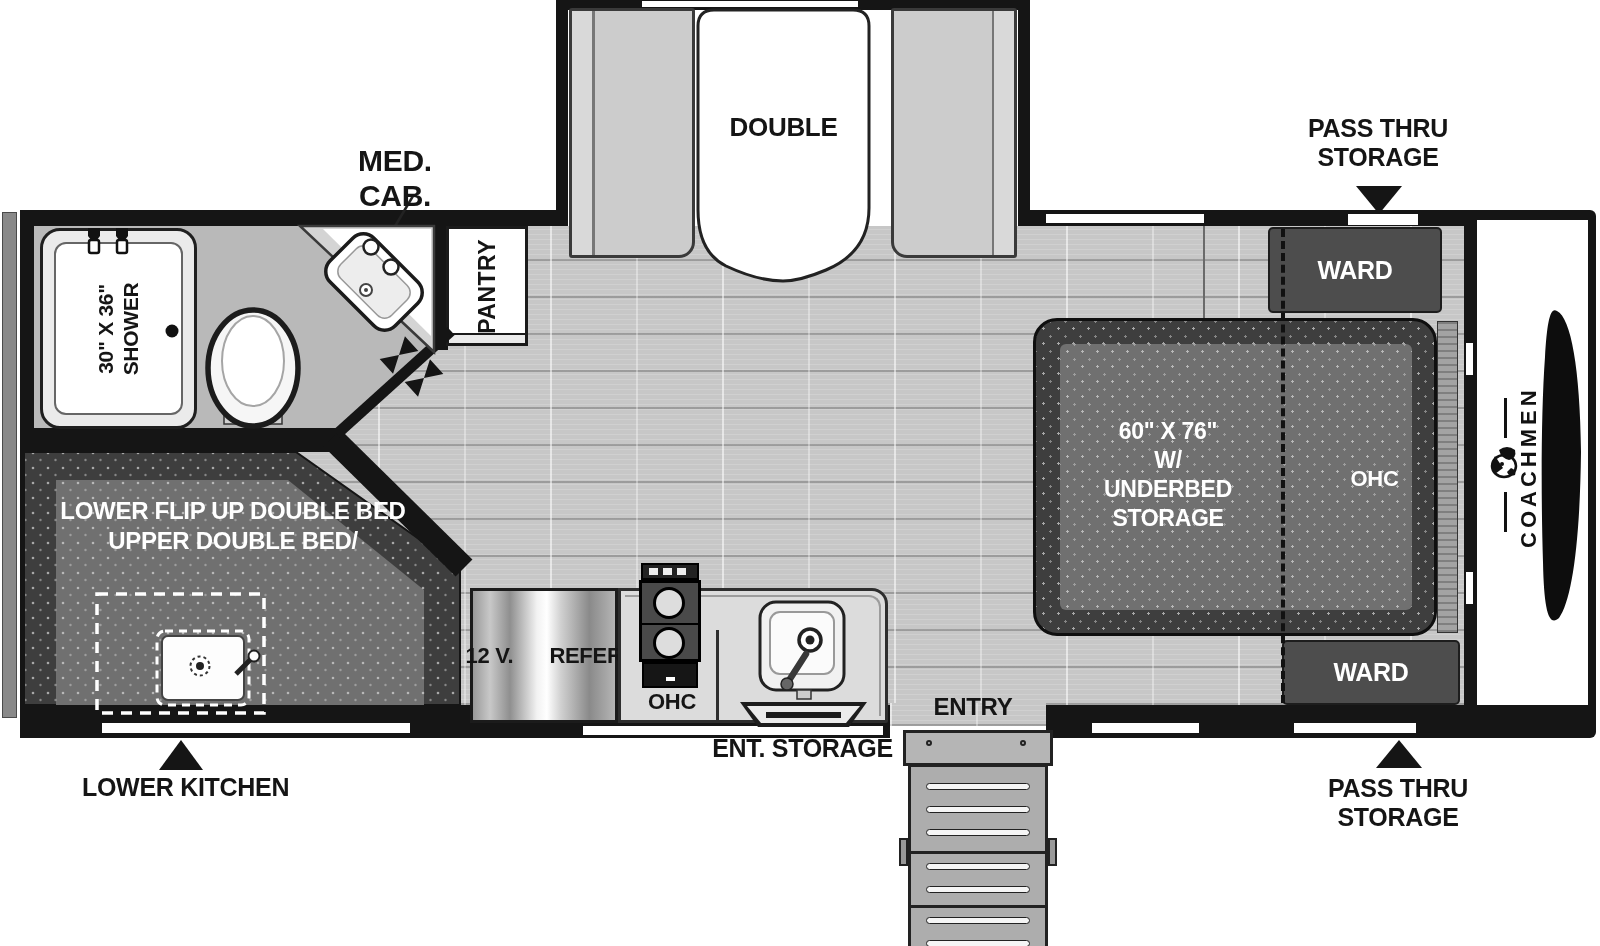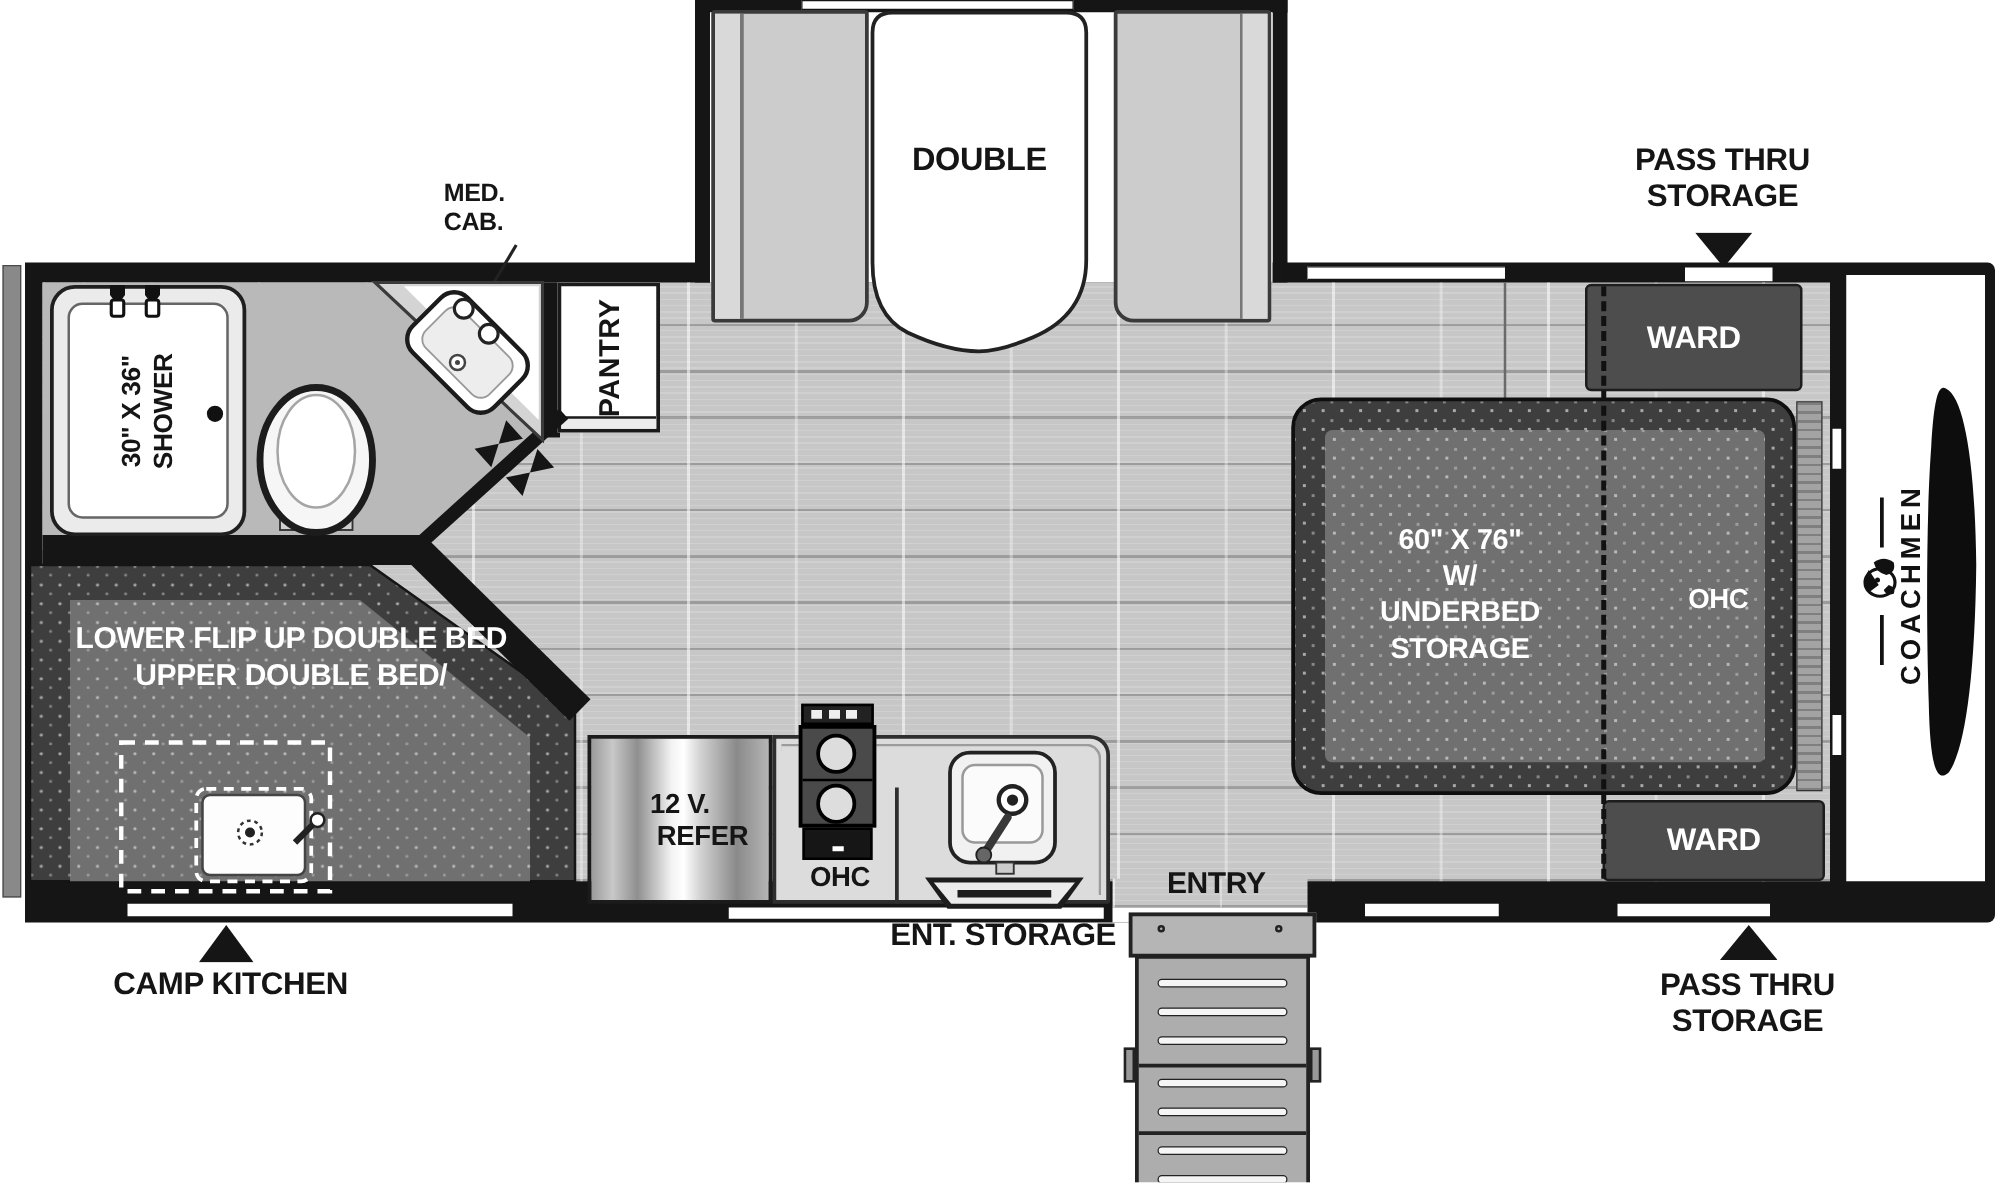--- a/index.html
+++ b/index.html
@@ -95,21 +95,21 @@
     <div class="abs" style="left:0;top:0;width:20px;height:100%;background:#d9d9d9;"></div>
     <div class="abs" style="left:20px;top:0;width:2.5px;height:100%;background:#777;"></div>
   </div>
   <div class="abs" style="left:891px;top:8px;width:126px;height:250px;background:#cccccc;border:3px solid #3a3a3a;border-radius:3px 3px 3px 16px;">
     <div class="abs" style="right:0;top:0;width:20px;height:100%;background:#d9d9d9;"></div>
     <div class="abs" style="right:20px;top:0;width:2.5px;height:100%;background:#777;"></div>
   </div>
 
   <div class="abs" style="left:470px;top:588px;width:148px;height:135px;border:3px solid #1b1b1b;
               background:linear-gradient(90deg,#9a9a9a,#c8c8c8 12%,#8f8f8f 26%,#f2f2f2 45%,#ffffff 52%,#d0d0d0 62%,#8a8a8a 82%,#b5b5b5);
-              display:flex;flex-direction:column;align-items:center;justify-content:center;">
+              display:flex;align-items:center;justify-content:center;">
     <span class="lbl" style="position:static;font-size:22px;">12 V.</span>
     <span class="lbl" style="position:static;font-size:22px;margin-left:36px;">REFER</span>
   </div>
 
   <div class="abs" style="left:618px;top:588px;width:270px;height:135px;background:#dcdcdc;border:3px solid #2e2e2e;border-radius:0 16px 2px 0;">
     <div class="abs" style="left:4px;top:4px;right:4px;bottom:4px;border-top:2px solid #9c9c9c;border-right:2px solid #9c9c9c;border-radius:0 12px 0 0;"></div>
   </div>
   <div class="abs" style="left:716px;top:630px;width:3px;height:93px;background:#2e2e2e;"></div>
 
   <div class="abs" style="left:641px;top:563px;width:58px;height:17px;background:#222;border:2px solid #000;">
@@ -256,23 +256,23 @@
   </div>
   <div class="abs" style="left:1356px;top:186px;width:46px;height:28px;background:#151515;clip-path:polygon(0 0,100% 0,50% 100%);"></div>
 
   <div class="abs" style="left:1376px;top:740px;width:46px;height:28px;background:#151515;clip-path:polygon(50% 0,100% 100%,0 100%);"></div>
   <div class="lbl" style="left:1305px;top:774px;width:186px;font-size:25px;">
     <span>PASS THRU</span>
     <span>STORAGE</span>
   </div>
 
   <div class="abs" style="left:159px;top:740px;width:44px;height:30px;background:#151515;clip-path:polygon(50% 0,100% 100%,0 100%);"></div>
-  <div class="lbl" style="left:82px;top:773px;width:205px;font-size:25px;">CAMP KITCHEN</div>
-
-  <div class="lbl" style="left:355px;top:144px;width:80px;text-align:left;font-size:20px;">
+  <div class="lbl" style="left:82px;top:773px;width:205px;font-size:25px;">LOWER KITCHEN</div>
+
+  <div class="lbl" style="left:355px;top:144px;width:80px;text-align:center;font-size:30px;">
     <span>MED.</span>
     <span>CAB.</span>
   </div>
 
   <div class="lbl" style="left:698px;top:112px;width:171px;font-size:26px;">DOUBLE</div>
 
   <div class="abs" style="left:40px;top:228px;width:157px;height:201px;display:flex;align-items:center;justify-content:center;">
     <div class="lbl" style="position:static;transform:rotate(-90deg);font-size:21px;line-height:25px;">
       <span>30" X 36"</span>
       <span>SHOWER</span>

